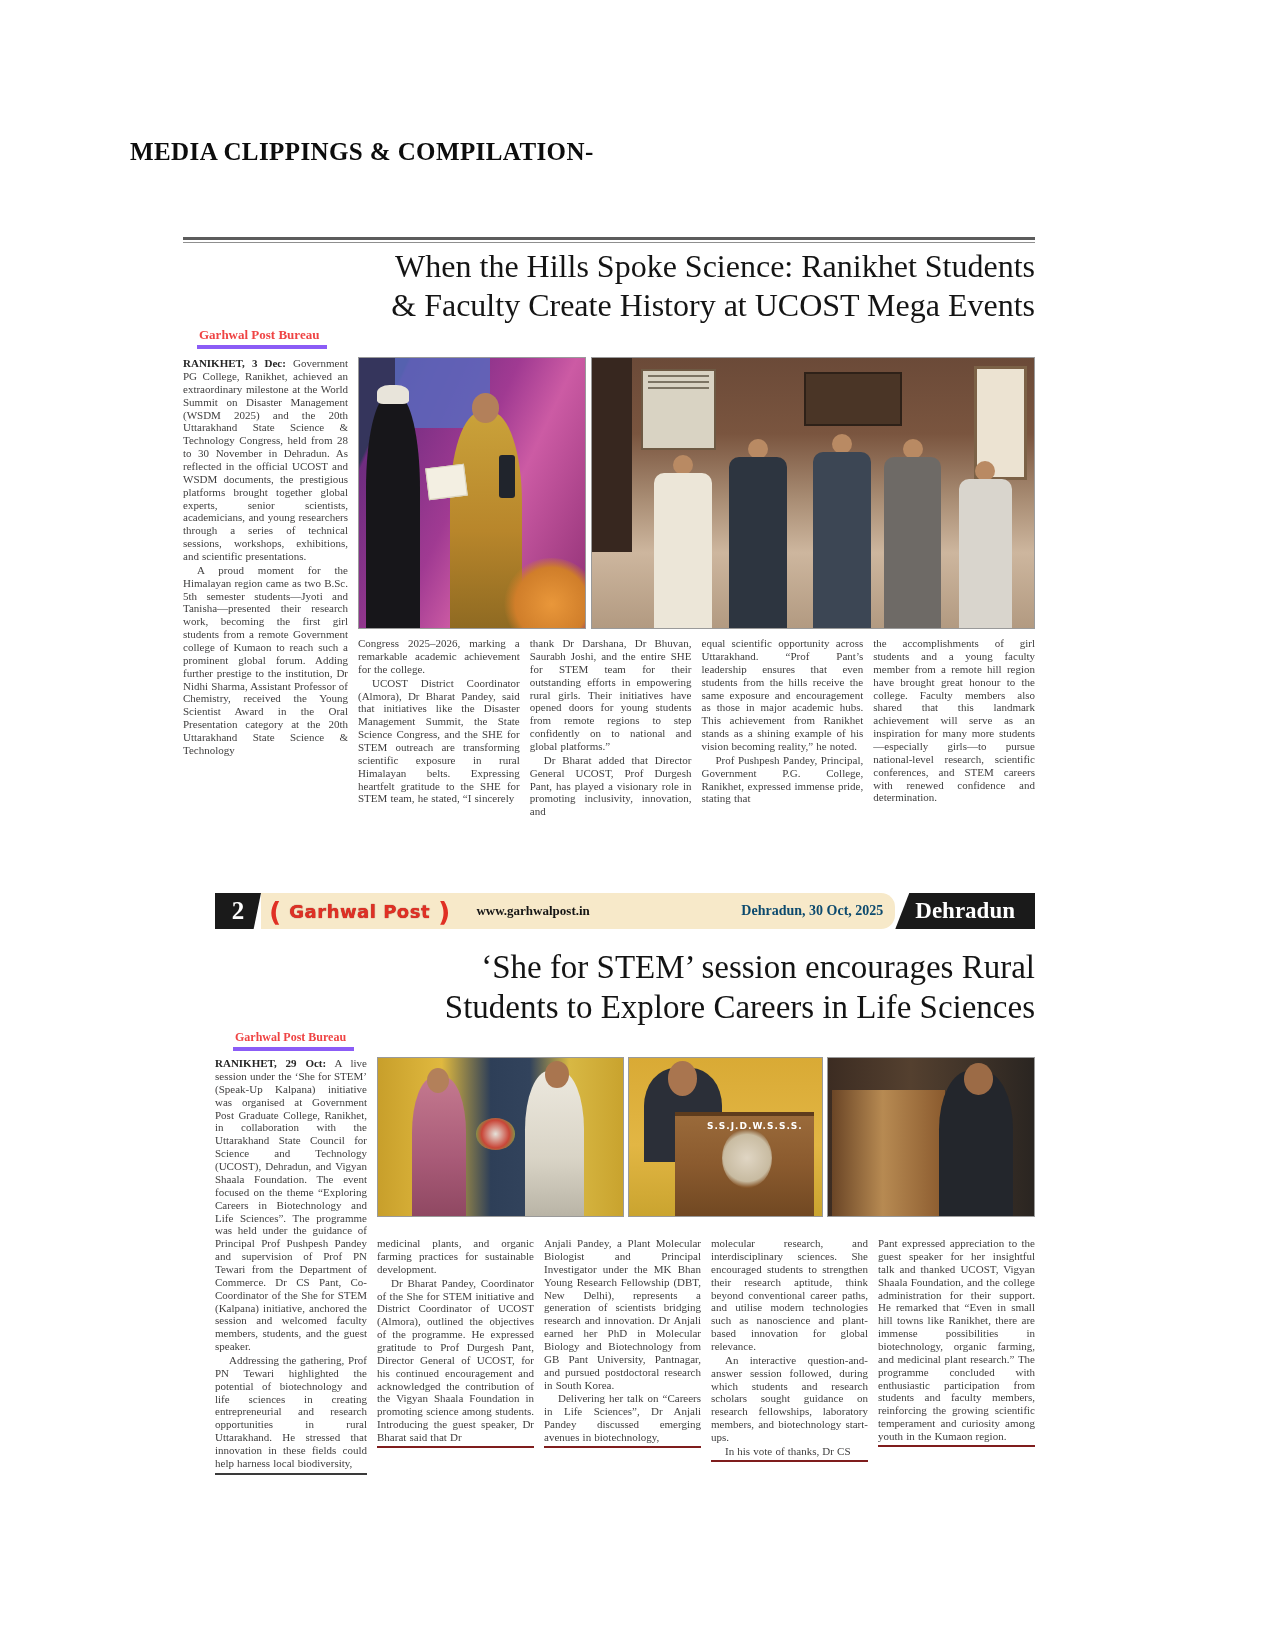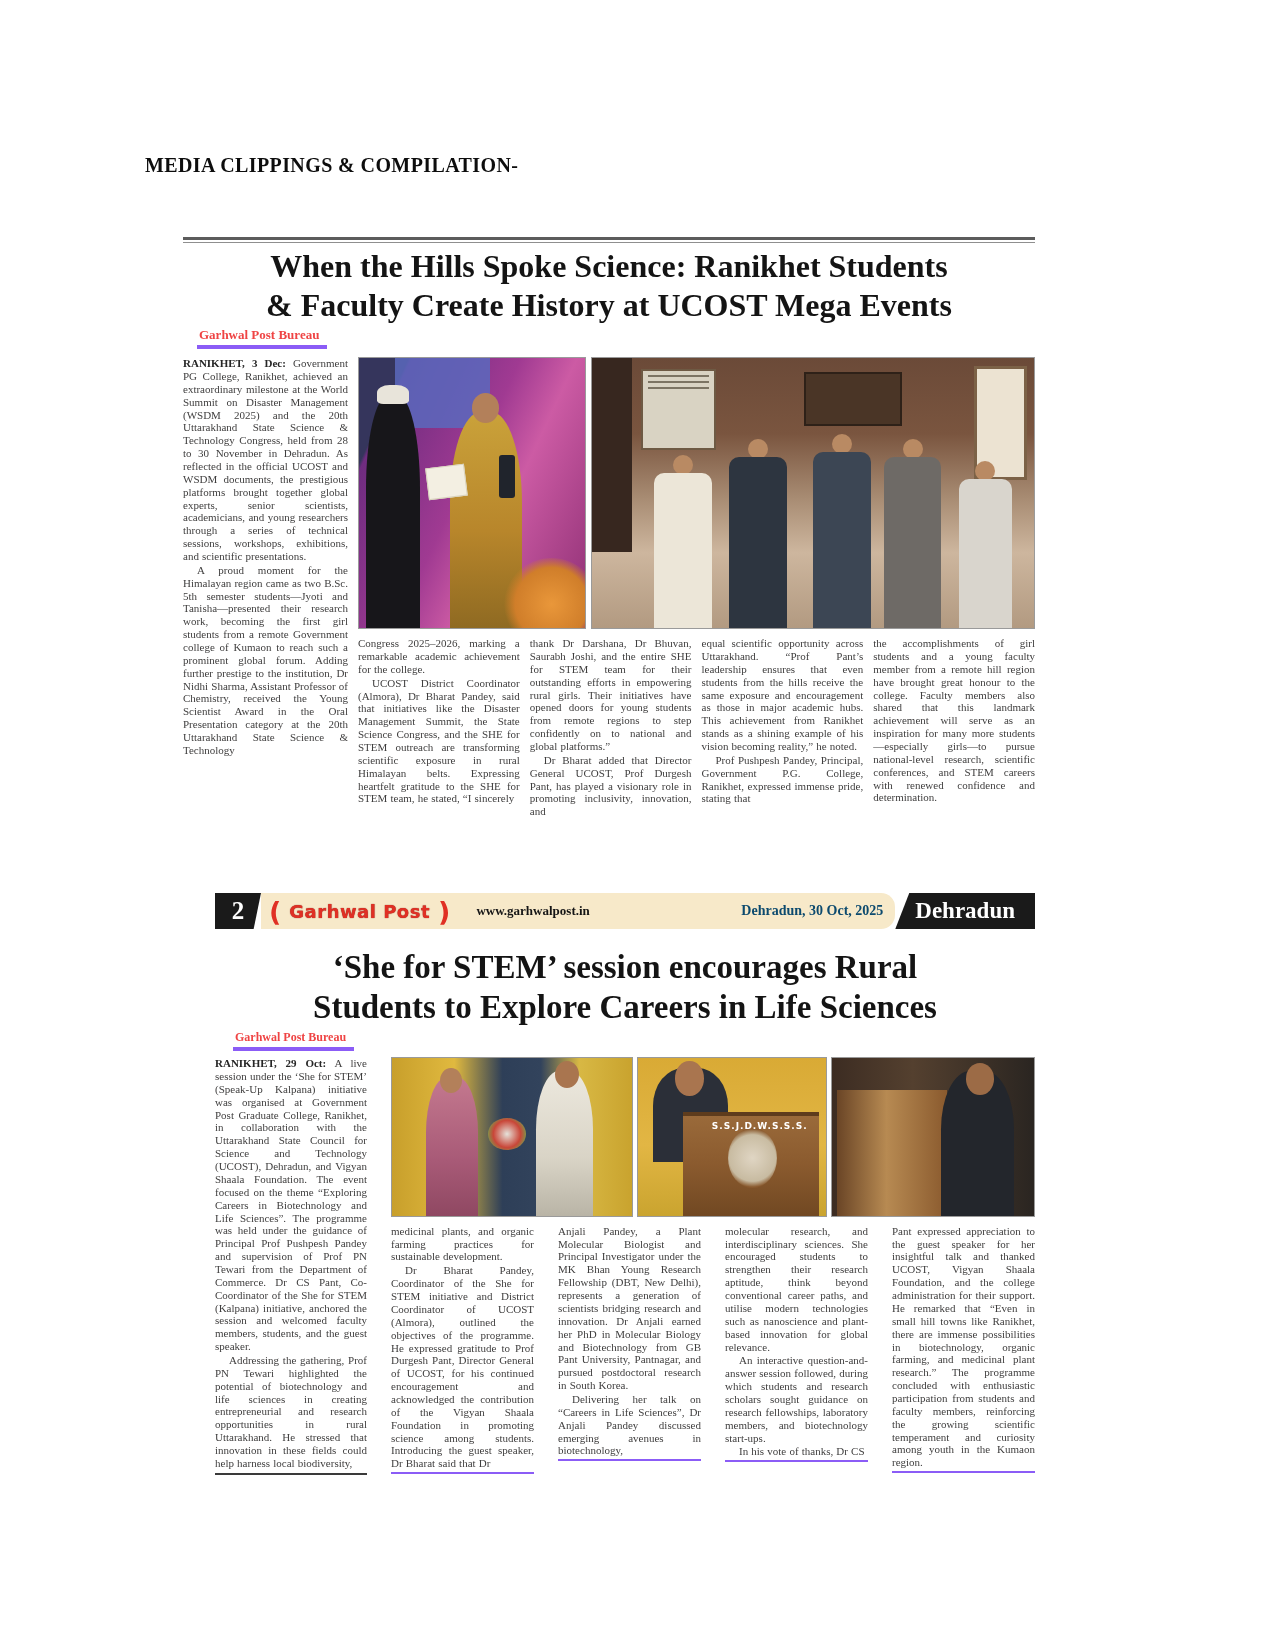--- a/index.html
+++ b/index.html
@@ -9,38 +9,38 @@
     --headline-black:#141414;
     --body-text:#3f3e3e;
   }
   *{box-sizing:border-box;}
   html,body{margin:0;padding:0;}
   body{
     width:1275px;height:1650px;position:relative;background:#ffffff;
     font-family:"Liberation Serif",serif;
   }
   .doc-header{
-    position:absolute;left:145px;top:138px;
-    font-size:20px;font-weight:700;letter-spacing:.4px;color:#0d0d0d;margin-top:16px;
+    position:absolute;left:130px;top:138px;
+    font-size:25px;font-weight:700;letter-spacing:.4px;color:#0d0d0d;
   }
 
   
   .np p{
     margin:0;text-align:justify;font-size:11px;line-height:1.17;
     color:var(--body-text);word-spacing:.4px;
   }
   .np p + p{text-indent:14px;margin-top:1px;}
   .lead{font-weight:700;color:#262626;}
 
   .byline{
     display:inline-block;font-weight:700;font-size:13px;color:#ef4444;
     border-bottom:4px solid #8b5cf6;padding:0 8px 2px 2px;margin:0 0 8px 14px;
   }
 
-  .headline span{display:block;text-align:center;font-weight:700;
+  .headline span{display:block;text-align:right;font-weight:400;
     color:var(--headline-black);}
 
   .photo{position:relative;overflow:hidden;border:1px solid #9a9a9a;background:#ccc;}
   .person{position:absolute;}
   .person .head{width:20px;height:20px;border-radius:50%;background:#b98a63;margin:0 auto;}
   .person .torso{border-radius:10px 10px 0 0;margin-top:-2px;height:calc(100% - 18px);}
 
   
   .clip1{position:absolute;left:183px;top:237px;width:852px;}
   .rule-top{height:6px;border-top:3px solid #5c5c5c;border-bottom:1px solid #8f8f8f;margin-bottom:4px;}
@@ -89,21 +89,21 @@
   .mh-paren{color:var(--logo-red);font-family:"DejaVu Sans",sans-serif;font-weight:800;font-size:27px;line-height:1;}
   .mh-logo{color:var(--logo-red);font-family:"DejaVu Sans",sans-serif;font-weight:800;font-size:18px;letter-spacing:.5px;
     text-shadow:0 0 1px #7a1410;}
   .mh-site{font-weight:700;font-size:13px;color:#151515;margin-left:18px;}
   .mh-date{margin-left:auto;font-weight:700;font-size:14px;color:#0c4a6e;}
   .mh-edition{background:var(--bar-black);color:#fff;padding:0 20px;display:flex;align-items:center;
     font-size:23px;font-weight:700;clip-path:polygon(10% 0,100% 0,100% 100%,0 100%);}
   .clip2 .headline{margin-top:19px;}
   .clip2 .headline span{font-size:33px;line-height:1.2;}
   .clip2 .byline{font-size:12px;margin-left:18px;margin-bottom:6px;}
-  .clip2-body{display:grid;grid-template-columns:152px repeat(4,1fr);column-gap:24px;}
+  .clip2-body{display:grid;grid-template-columns:152px repeat(4,1fr);column-gap:10px;}
   .clip2-body .colA{grid-column:1;grid-row:1 / span 2;}
   .clip2-body .colA p:last-child{border-bottom:2px solid #3a3a3a;padding-bottom:3px;}
   .photos2{grid-column:2 / span 4;grid-row:1;display:flex;gap:4px;height:160px;margin-bottom:7px;}
   .photo2a{width:38%;background:
     linear-gradient(90deg,#c89f2b 0%,#e0b93f 26%,#2e3f58 46%,#32435c 62%,#d8b844 78%,#c9a32e 100%);}
   .p2a-lady{left:14%;bottom:0;width:22%;height:88%;position:absolute;border-radius:40% 40% 0 0;
     background:linear-gradient(180deg,#c4798f 0%,#a85a77 60%,#8f4862 100%);}
   .p2a-man{right:16%;bottom:0;width:24%;height:92%;position:absolute;border-radius:40% 40% 0 0;
     background:linear-gradient(180deg,#ece8de 0%,#d9d4c6 60%,#b9b4a6 100%);}
   .p2a-bouquet{position:absolute;left:40%;top:38%;width:16%;height:20%;border-radius:50%;
@@ -117,21 +117,21 @@
     background:radial-gradient(circle,#e9e3d4 0%,#cfc6ae 60%,#8a5a2e 75%);opacity:.9;}
   .p2b-man{position:absolute;left:8%;top:6%;width:40%;height:60%;border-radius:40% 40% 0 0;background:#2b2f38;}
   .p2b-head{position:absolute;left:20%;top:2%;width:15%;height:22%;border-radius:50%;background:#a9754f;}
   .podium-label{position:absolute;right:10%;top:40%;color:#fff;font-size:9px;font-weight:700;
     font-family:"DejaVu Sans",sans-serif;letter-spacing:1px;}
   .photo2c{width:32%;background:linear-gradient(90deg,#3c2c22 0%,#54402f 40%,#2a2521 100%);}
   .p2c-podium{position:absolute;left:2%;bottom:0;width:55%;height:80%;
     background:linear-gradient(90deg,#6a4526 0%,#b78a52 45%,#8a5a2e 100%);}
   .p2c-man{position:absolute;right:10%;top:8%;width:36%;height:92%;border-radius:40% 40% 0 0;background:#23262c;}
   .p2c-head{position:absolute;right:20%;top:3%;width:14%;height:20%;border-radius:50%;background:#9c6b46;}
-  .clip2-body .txtcol{align-self:start;border-bottom:2px solid #8b5cf6;padding-bottom:2px;}
+  .clip2-body .txtcol{align-self:start;border-bottom:2px solid #7f1d1d;padding-bottom:2px;}
 </style>
 </head>
 <body>
 
 <div class="doc-header">MEDIA CLIPPINGS &amp; COMPILATION-</div>
 
 <div class="clip1">
   <div class="rule-top"></div>
   <div class="headline">
     <span>When the Hills Spoke Science: Ranikhet Students</span>

